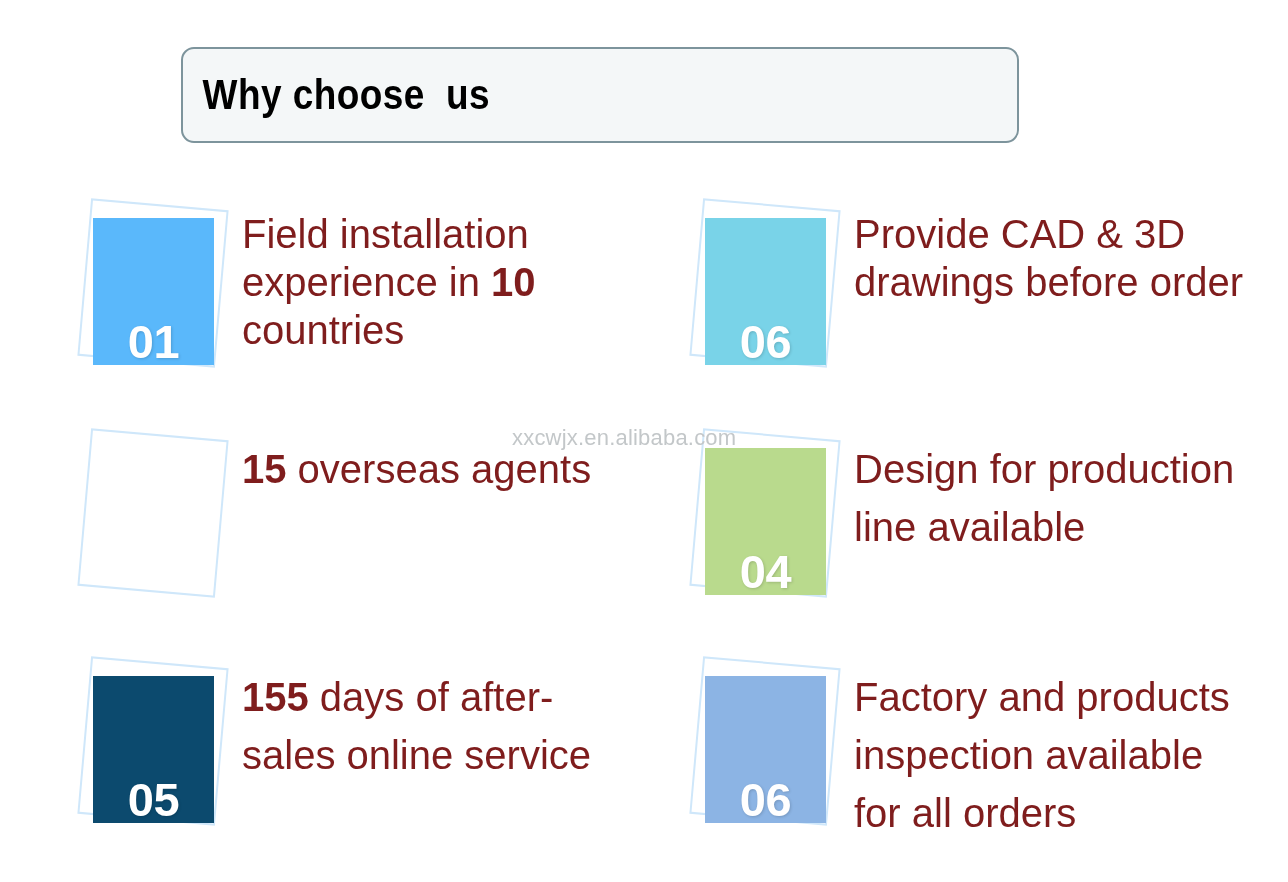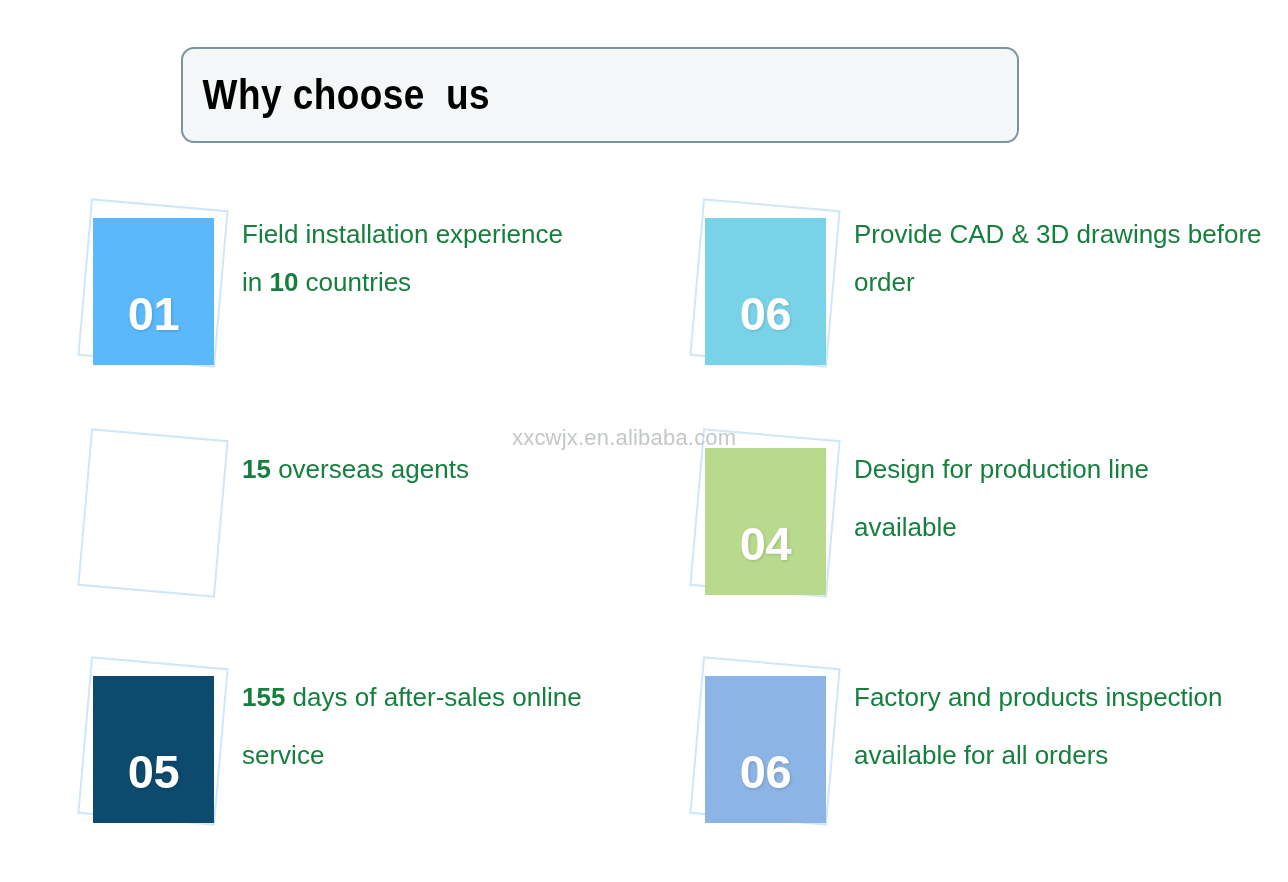--- a/index.html
+++ b/index.html
@@ -109,29 +109,28 @@
     height: 147px;
     display: flex;
     align-items: flex-end;
     justify-content: center;
   }
   .tile-number {
     font-size: 47px;
     font-weight: bold;
     color: #ffffff;
     line-height: 1;
-    padding-bottom: 28px;
     text-shadow: 1px 1px 3px rgba(0,0,0,0.16);
     letter-spacing: -0.5px;
   }
 
   
   .feature-text {
-    color: #15803d;
-    font-size: 26px;
+    color: #7f1d1d;
+    font-size: 40px;
     padding-top: 14px;
   }
   .feature-text b { font-weight: bold; }
 
   .tight  { line-height: 48px; width: 330px; }
   .loose  { line-height: 58px; width: 400px; }
 
   .w-wide { width: 420px; }
   .w-xwide { width: 400px; }
 </style>

